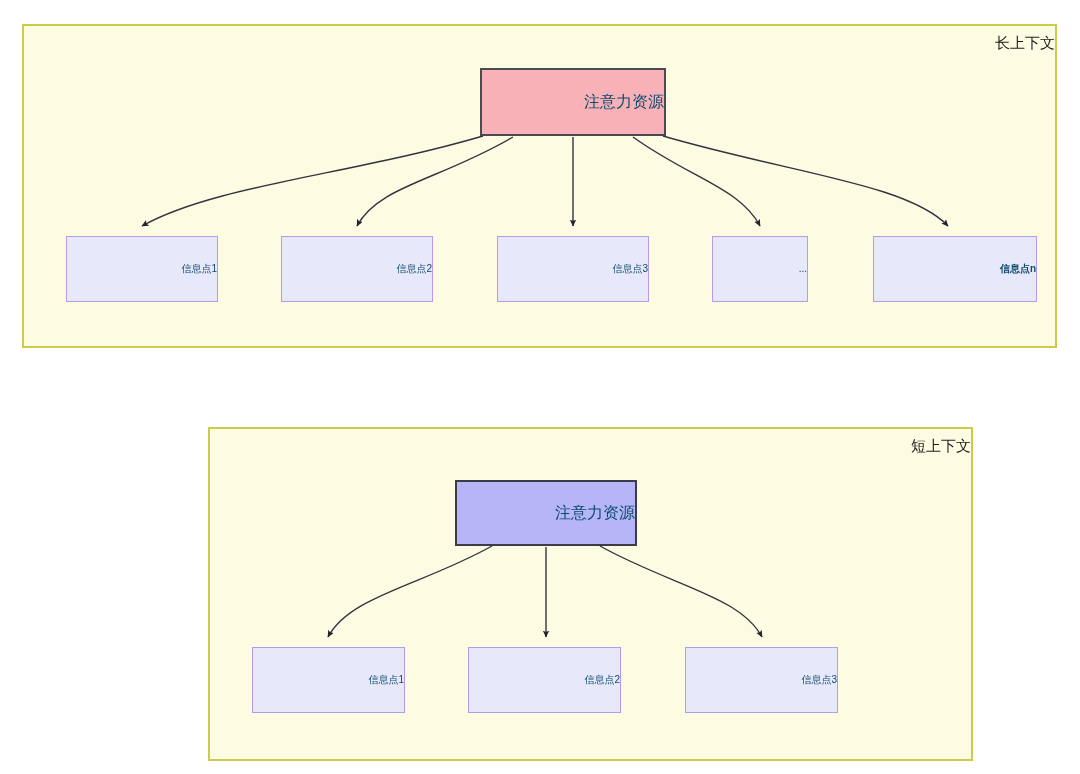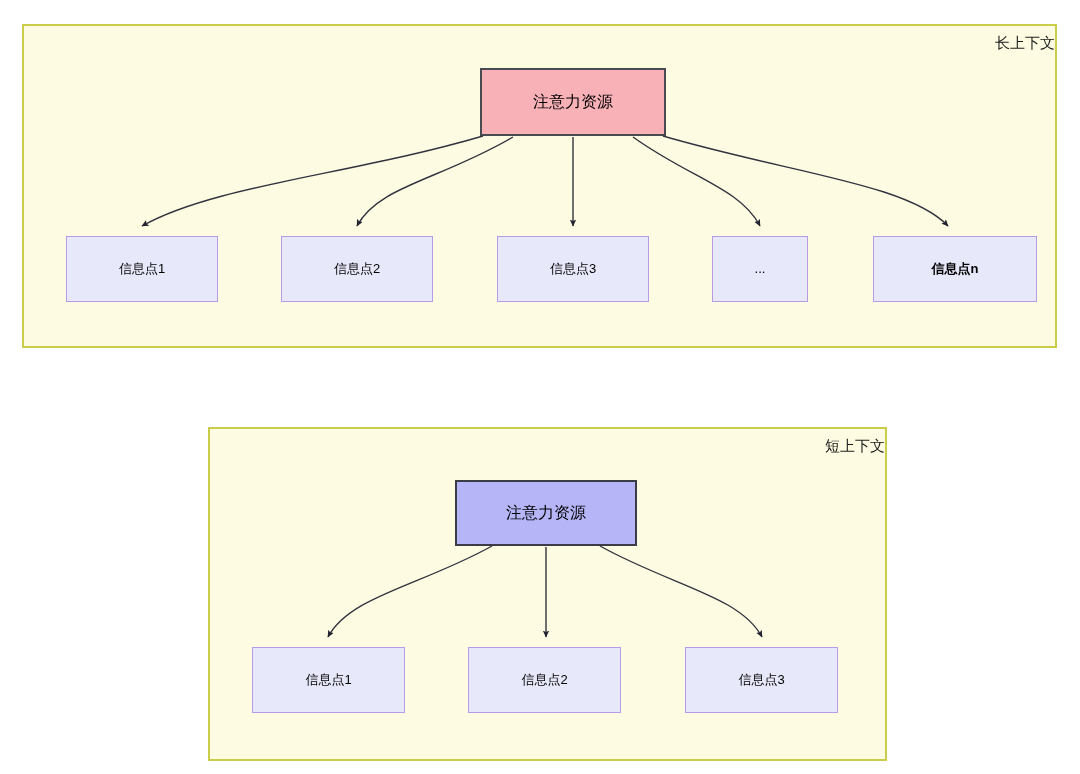--- a/index.html
+++ b/index.html
@@ -44,38 +44,38 @@
     color: #1a1a1a;
     line-height: 20px;
     white-space: nowrap;
   }
   
   .node {
     position: absolute;
     box-sizing: border-box;
     display: flex;
     align-items: center;
-    justify-content: center;
+    justify-content: flex-end;
     font-size: 16px;
-    color: #000000;
+    color: #0c4a6e;
     line-height: 1.2;
     white-space: nowrap;
   }
   .node-attention-long {
     background: #F9B1B8;
     border: 2px solid #4A4A52;
   }
   .node-attention-short {
     background: #B5B5F7;
     border: 2px solid #3C3C48;
   }
   .node-info {
     background: #E8E8FB;
     border: 1.5px solid #B79BE8;
-    font-size: 13px;
+    font-size: 10px;
   }
 </style>
 </head>
 <body>
 
 <div class="canvas">
 
   <div class="group-frame" style="left:22px; top:24px; width:1035px; height:324px;">
     <div class="group-title">长上下文</div>
   </div>
@@ -93,21 +93,21 @@
   <div class="node node-info" style="left:497px; top:236px; width:152px; height:66px;">
     <span>信息点3</span>
   </div>
   <div class="node node-info" style="left:712px; top:236px; width:96px; height:66px;">
     <span>...</span>
   </div>
   <div class="node node-info" style="left:873px; top:236px; width:164px; height:66px;font-weight:bold;">
     <span>信息点n</span>
   </div>
 
-  <div class="group-frame" style="left:208px; top:427px; width:679px; height:334px;">
+  <div class="group-frame" style="left:208px; top:427px; width:765px; height:334px;">
     <div class="group-title">短上下文</div>
   </div>
 
   <div class="node node-attention-short" style="left:455px; top:480px; width:182px; height:66px;">
     <span>注意力资源</span>
   </div>
 
   <div class="node node-info" style="left:252px; top:647px; width:153px; height:66px;">
     <span>信息点1</span>
   </div>

